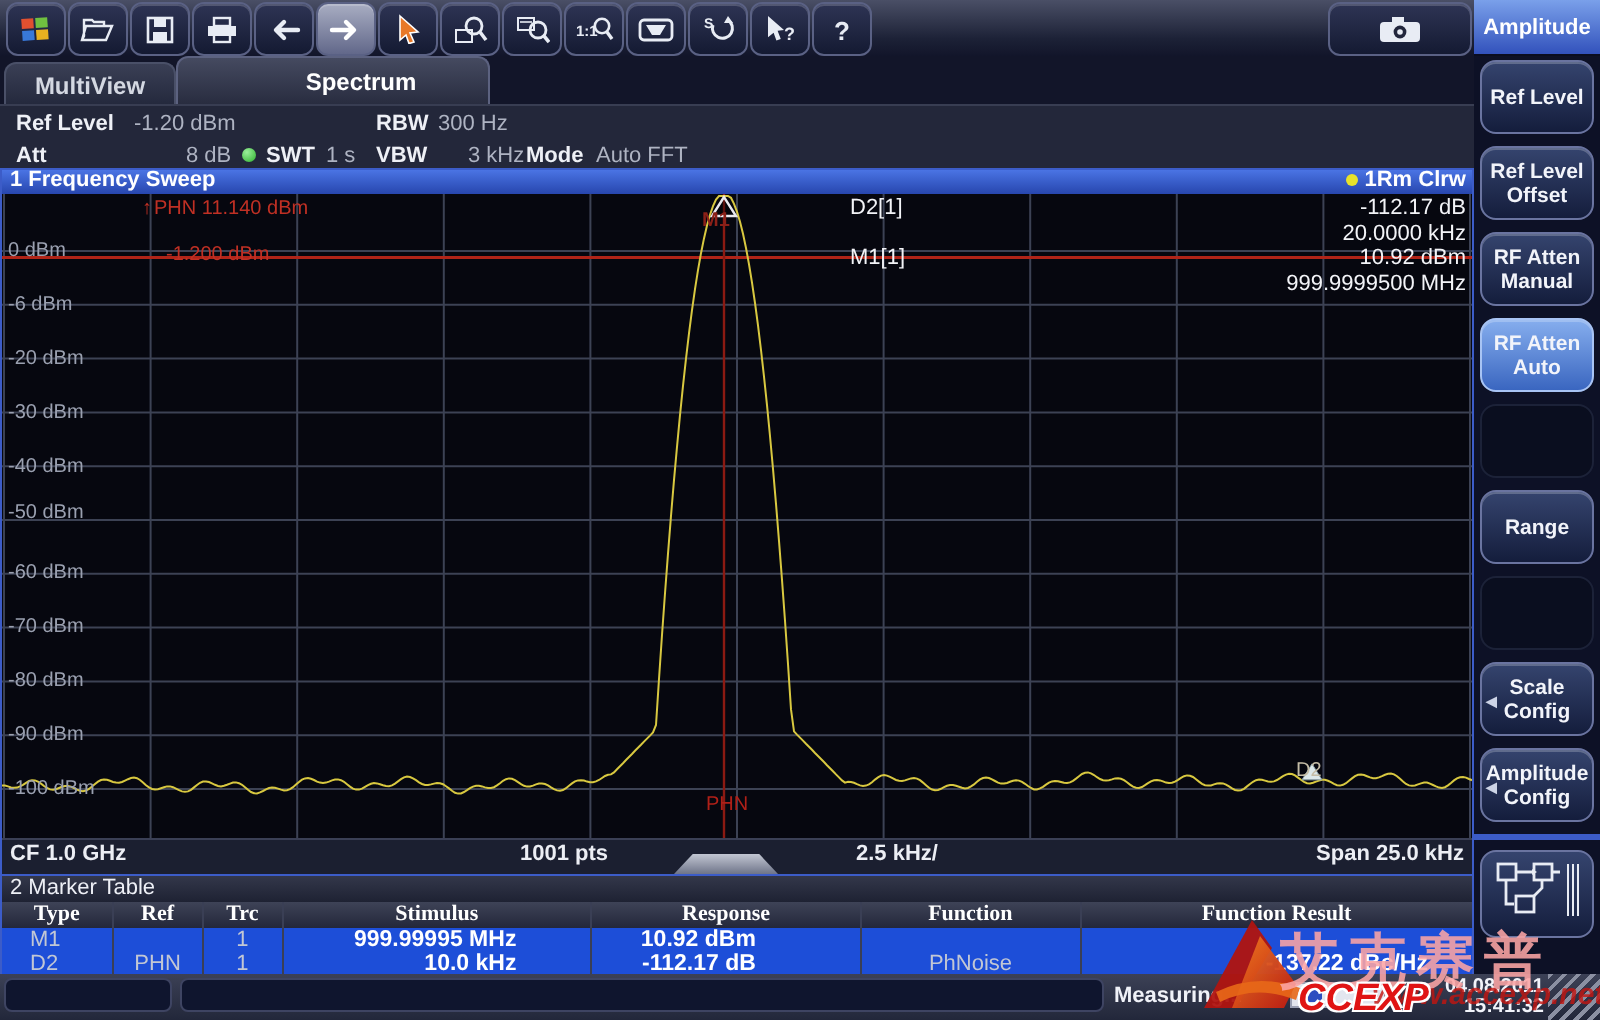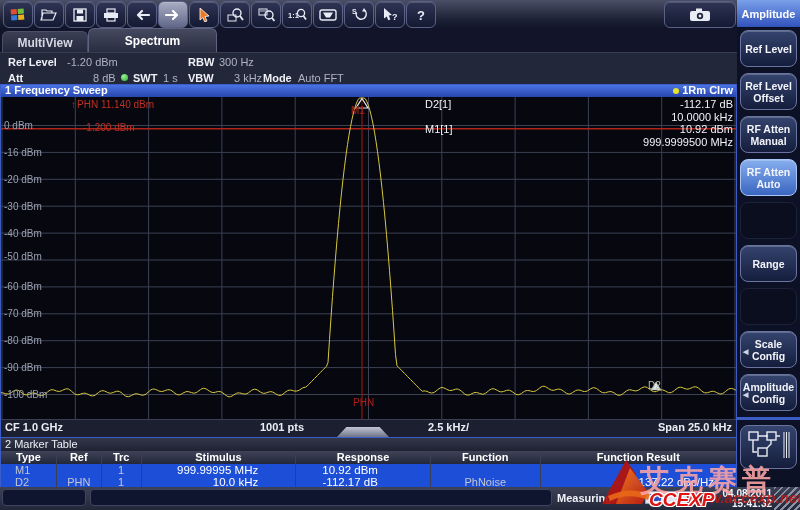--- a/index.html
+++ b/index.html
@@ -12,21 +12,21 @@
         background:linear-gradient(#2e3454,#141a32);border:1px solid #5a6184;
         box-shadow:inset 0 1px 0 rgba(255,255,255,.18);display:flex;align-items:center;justify-content:center;}
   .tbtn.active{background:linear-gradient(#a8adc2,#62688a);}
   .tbtn svg{display:block;}
   #camera-btn{left:664px;width:70px;}
   
   #tabbar{left:0;top:28px;width:737px;height:24px;background:#121529;}
   .tab{position:absolute;border-radius:6px 6px 0 0;display:flex;align-items:center;justify-content:center;
        font-size:12px;font-weight:bold;color:#d4d8e2;}
   #tab-multiview{left:2px;top:3px;width:84px;height:21px;background:linear-gradient(#3a3f55,#23283c);border:1px solid #4a5068;border-bottom:none;}
-  #tab-spectrum{left:88px;top:0px;width:127px;height:24px;background:linear-gradient(#454a60,#272b3e);border:1px solid #5c6280;border-bottom:none;color:#fff;}
+  #tab-spectrum{left:88px;top:0px;width:127px;height:24px;background:linear-gradient(#454a60,#272b3e);border:1px solid #5c6280;border-bottom:none;color:#fff;padding-left:28px;}
   
   #settings{left:0;top:52px;width:737px;height:32px;background:#23273a;border-top:1px solid #383d52;}
   #settings .lab{position:absolute;font-size:11px;font-weight:bold;color:#eef0f6;}
   #settings .val{position:absolute;font-size:11px;color:#aeb3c2;}
   #att-dot{position:absolute;left:121px;top:21px;width:7px;height:7px;border-radius:50%;
            background:radial-gradient(circle at 35% 30%,#9af09a,#2eb02e);}
   
   #graphwin{left:0;top:84px;width:735px;height:351px;border:1px solid #3c5cc8;background:#06070f;}
   #gtitle{left:0;top:0;width:735px;height:12px;background:linear-gradient(#4a74e4,#2746ae);
           font-size:11px;font-weight:bold;color:#fff;line-height:12px;}
@@ -41,27 +41,27 @@
   #gfooter{left:0;top:334px;width:735px;height:17px;background:#1b1f30;border-top:1px solid #3a3f55;}
   #gfooter span{position:absolute;top:1px;font-size:11px;font-weight:bold;color:#eceef4;}
   
   .handle{position:absolute;left:337px;width:52px;height:10px;z-index:6;
           background:linear-gradient(#c2c6d2,#6e7489);
           clip-path:polygon(18% 0,82% 0,100% 100%,0 100%);}
   
   #mtable{left:0;top:437px;width:735px;height:50px;border:1px solid #3c5cc8;background:#1d4ed8;}
   #mt-title{left:0;top:0;width:735px;height:13px;background:linear-gradient(#33374a,#1e2233);
             font-size:11px;color:#eef0f6;line-height:13px;padding-left:4px;box-sizing:border-box;}
-  #mt-head{left:0;top:13px;width:735px;height:13px;background:linear-gradient(#3e4357,#23273a);display:flex;}
+  #mt-head{left:0;top:13px;width:735px;height:13px;background:linear-gradient(#3e4357,#23273a);display:flex;font-family:Liberation Serif, serif;}
   #mt-head .cell{font-size:11px;font-weight:bold;color:#fff;text-align:center;line-height:13px;box-sizing:border-box;}
   #mt-rows{left:0;top:26px;width:735px;height:24px;}
   .mrow{display:flex;height:12px;}
   .mrow .cell{font-size:11px;line-height:12px;color:#c2c7d4;box-sizing:border-box;white-space:nowrap;overflow:hidden;}
   .cell.sep{border-left:1px solid #3a3f55;}
-  .cell.strong{font-weight:normal;color:#fff;font-size:11.5px;}
+  .cell.strong{font-weight:bold;color:#fff;font-size:11.5px;}
   
   #sidebar{left:737px;top:0;width:63px;height:487px;background:#0d1126;}
   #sb-header{position:absolute;left:0;top:0;width:63px;height:27px;background:linear-gradient(#7aa0ea,#3252bc);
              display:flex;align-items:center;justify-content:center;font-size:11px;font-weight:bold;color:#fff;
              border-bottom:1px solid #0a0d20;}
   .softkey{position:absolute;left:3px;width:57px;height:37px;border-radius:8px;box-sizing:border-box;
            background:linear-gradient(#35446e,#141d3c);border:1px solid #6a74a0;
            box-shadow:inset 0 1px 0 rgba(255,255,255,.22);
            display:flex;flex-direction:column;align-items:center;justify-content:center;
            font-size:10.5px;font-weight:bold;color:#f2f4fa;line-height:12px;text-align:center;}
@@ -281,36 +281,36 @@
           <line x1="660.6999999999999" y1="0" x2="660.6999999999999" y2="322" stroke="#3c4254" stroke-width="1"></line>
           <line x1="734" y1="0" x2="734" y2="322" stroke="#3c4254" stroke-width="1"></line>
           <line x1="0" y1="31.728" x2="735" y2="31.728" stroke="#b02418" stroke-width="1.5"></line>
           <line x1="361" y1="0" x2="361" y2="322" stroke="#8b1a12" stroke-width="1.2"></line>
           <polyline points="0.0,295.7 1.5,295.8 3.0,296.2 4.5,296.7 6.0,296.9 7.5,296.8 9.0,296.2 10.5,295.4 12.0,294.4 13.5,293.5 15.0,293.1 16.5,293.2 18.0,293.8 19.5,294.8 21.0,296.0 22.5,297.0 24.0,297.7 25.5,297.9 27.0,297.6 28.5,297.0 30.0,296.4 31.5,296.0 33.0,296.0 34.5,296.3 36.0,297.0 37.5,297.8 39.0,298.4 40.5,298.6 42.0,298.3 43.5,297.5 45.0,296.3 46.5,295.0 48.0,293.8 49.5,293.0 51.0,292.7 52.5,292.9 54.0,293.4 55.5,294.0 57.0,294.3 58.5,294.4 60.0,294.0 61.5,293.3 63.0,292.6 64.5,292.0 66.0,291.8 67.5,292.1 69.0,293.0 70.5,294.2 72.0,295.6 73.5,296.7 75.0,297.5 76.5,297.8 78.0,297.6 79.5,297.1 81.0,296.6 82.5,296.2 84.0,296.2 85.5,296.6 87.0,297.3 88.5,298.1 90.0,298.7 91.5,298.9 93.0,298.7 94.5,297.9 96.0,296.7 97.5,295.5 99.0,294.4 100.5,293.8 102.0,293.7 103.5,294.0 105.0,294.7 106.5,295.4 108.0,296.0 109.5,296.2 111.0,295.9 112.5,295.4 114.0,294.8 115.5,294.3 117.0,294.2 118.5,294.6 120.0,295.4 121.5,296.6 123.0,297.9 124.5,299.0 126.0,299.6 127.5,299.7 129.0,299.2 130.5,298.5 132.0,297.7 133.5,297.0 135.0,296.8 136.5,296.9 138.0,297.3 139.5,297.8 141.0,298.2 142.5,298.1 144.0,297.6 145.5,296.6 147.0,295.3 148.5,294.0 150.0,292.8 151.5,292.2 153.0,292.0 154.5,292.4 156.0,293.0 157.5,293.8 159.0,294.3 160.5,294.5 162.0,294.3 163.5,293.8 165.0,293.2 166.5,292.8 168.0,292.7 169.5,293.1 171.0,293.9 172.5,295.1 174.0,296.3 175.5,297.3 177.0,297.8 178.5,297.8 180.0,297.3 181.5,296.4 183.0,295.6 184.5,294.9 186.0,294.5 187.5,294.7 189.0,295.1 190.5,295.6 192.0,296.0 193.5,296.1 195.0,295.7 196.5,294.8 198.0,293.7 199.5,292.6 201.0,291.7 202.5,291.3 204.0,291.5 205.5,292.2 207.0,293.1 208.5,294.2 210.0,295.0 211.5,295.5 213.0,295.5 214.5,295.2 216.0,294.8 217.5,294.5 219.0,294.6 220.5,295.1 222.0,296.1 223.5,297.2 225.0,298.4 226.5,299.4 228.0,299.8 229.5,299.7 231.0,299.0 232.5,298.1 234.0,297.1 235.5,296.3 237.0,295.9 238.5,295.9 240.0,296.2 241.5,296.7 243.0,297.0 244.5,297.0 246.0,296.6 247.5,295.7 249.0,294.6 250.5,293.4 252.0,292.6 253.5,292.2 255.0,292.4 256.5,293.1 258.0,294.1 259.5,295.1 261.0,295.9 262.5,296.3 264.0,296.2 265.5,295.8 267.0,295.2 268.5,294.8 270.0,294.7 271.5,295.0 273.0,295.7 274.5,296.7 276.0,297.6 277.5,298.2 279.0,298.4 280.5,298.0 282.0,297.1 283.5,295.9 285.0,294.7 286.5,293.7 288.0,293.2 289.5,293.1 291.0,293.3 292.5,293.8 294.0,294.1 295.5,294.1 297.0,293.7 298.5,293.0 300.0,292.0 301.5,291.0 303.0,290.4 304.5,290.2 306.0,289.2 307.5,287.6 309.0,286.1 310.5,284.6 312.0,283.0 313.5,281.5 315.0,280.0 316.5,278.4 318.0,276.9 319.5,275.4 321.0,273.8 322.5,272.3 324.0,270.8 325.5,269.2 327.0,265.5 328.5,242.5 330.0,220.5 331.5,199.6 333.0,179.8 334.5,160.9 336.0,143.1 337.5,126.4 339.0,110.6 340.5,95.9 342.0,82.3 343.5,69.7 345.0,58.1 346.5,47.6 348.0,38.1 349.5,29.6 351.0,22.2 352.5,15.8 354.0,10.4 355.5,6.1 357.0,2.8 358.5,1.0 360.0,1.0 361.5,1.0 363.0,1.0 364.5,1.9 366.0,4.9 367.5,8.9 369.0,13.9 370.5,19.9 372.0,27.0 373.5,35.1 375.0,44.3 376.5,54.5 378.0,65.7 379.5,78.0 381.0,91.3 382.5,105.6 384.0,121.0 385.5,137.4 387.0,154.9 388.5,173.4 390.0,192.9 391.5,213.4 393.0,235.0 394.5,257.7 396.0,268.7 397.5,270.3 399.0,271.8 400.5,273.3 402.0,274.9 403.5,276.4 405.0,277.9 406.5,279.5 408.0,281.0 409.5,282.5 411.0,284.0 412.5,285.6 414.0,287.1 415.5,288.6 417.0,290.2 418.5,291.7 420.0,293.2 421.5,294.3 423.0,293.9 424.5,294.0 426.0,294.4 427.5,295.1 429.0,295.7 430.5,296.0 432.0,295.8 433.5,295.2 435.0,294.1 436.5,292.8 438.0,291.7 439.5,290.8 441.0,290.5 442.5,290.8 444.0,291.4 445.5,292.2 447.0,293.0 448.5,293.4 450.0,293.5 451.5,293.2 453.0,292.7 454.5,292.2 456.0,292.0 457.5,292.3 459.0,293.1 460.5,294.3 462.0,295.6 463.5,296.9 465.0,297.8 466.5,298.1 468.0,298.0 469.5,297.4 471.0,296.6 472.5,295.9 474.0,295.5 475.5,295.5 477.0,295.9 478.5,296.4 480.0,296.9 481.5,297.2 483.0,297.0 484.5,296.2 486.0,295.2 487.5,293.9 489.0,292.7 490.5,292.0 492.0,291.7 493.5,292.0 495.0,292.7 496.5,293.5 498.0,294.3 499.5,294.8 501.0,294.8 502.5,294.5 504.0,293.9 505.5,293.4 507.0,293.1 508.5,293.3 510.0,293.9 511.5,294.9 513.0,296.0 514.5,297.0 516.0,297.7 517.5,297.7 519.0,297.2 520.5,296.4 522.0,295.3 523.5,294.3 525.0,293.7 526.5,293.5 528.0,293.6 529.5,294.0 531.0,294.4 532.5,294.5 534.0,294.2 535.5,293.4 537.0,292.3 538.5,291.1 540.0,290.0 541.5,289.4 543.0,289.2 544.5,289.7 546.0,290.5 547.5,291.6 549.0,292.5 550.5,293.1 552.0,293.3 553.5,293.1 555.0,292.7 556.5,292.2 558.0,292.1 559.5,292.4 561.0,293.1 562.5,294.1 564.0,295.3 565.5,296.3 567.0,296.9 568.5,297.0 570.0,296.5 571.5,295.6 573.0,294.6 574.5,293.7 576.0,293.1 577.5,293.0 579.0,293.2 580.5,293.7 582.0,294.3 583.5,294.5 585.0,294.4 586.5,293.8 588.0,292.9 589.5,291.9 591.0,291.1 592.5,290.7 594.0,290.9 595.5,291.5 597.0,292.6 598.5,293.8 600.0,294.9 601.5,295.6 603.0,295.8 604.5,295.7 606.0,295.2 607.5,294.8 609.0,294.6 610.5,294.7 612.0,295.3 613.5,296.2 615.0,297.2 616.5,298.0 618.0,298.3 619.5,298.1 621.0,297.4 622.5,296.2 624.0,295.0 625.5,293.9 627.0,293.1 628.5,292.8 630.0,292.9 631.5,293.3 633.0,293.7 634.5,293.9 636.0,293.7 637.5,293.0 639.0,292.1 640.5,291.1 642.0,290.3 643.5,289.9 645.0,290.0 646.5,290.7 648.0,291.8 649.5,292.9 651.0,293.9 652.5,294.6 654.0,294.7 655.5,294.4 657.0,293.8 658.5,293.3 660.0,292.9 661.5,292.9 663.0,293.4 664.5,294.1 666.0,294.9 667.5,295.6 669.0,295.8 670.5,295.4 672.0,294.6 673.5,293.4 675.0,292.2 676.5,291.1 678.0,290.4 679.5,290.2 681.0,290.5 682.5,291.1 684.0,291.7 685.5,292.1 687.0,292.1 688.5,291.7 690.0,291.1 691.5,290.4 693.0,289.9 694.5,289.8 696.0,290.2 697.5,291.1 699.0,292.4 700.5,293.8 702.0,295.0 703.5,295.7 705.0,295.9 706.5,295.7 708.0,295.2 709.5,294.7 711.0,294.3 712.5,294.3 714.0,294.8 715.5,295.5 717.0,296.2 718.5,296.8 720.0,297.0 721.5,296.6 723.0,295.7 724.5,294.5 726.0,293.2 727.5,292.2 729.0,291.6 730.5,291.5 732.0,291.8 733.5,292.5 735.0,293.1" fill="none" stroke="#d8c840" stroke-width="1"></polyline>
           <polygon points="361,1.5 355,11 367,11" fill="rgba(0,0,0,0.35)" stroke="#e9e9ee" stroke-width="1.2"></polygon>
           <polygon points="655,284.92699999999996 650,292.92699999999996 660,292.92699999999996" fill="#dce8ea" stroke="#8aa0a8" stroke-width="0.5"></polygon>
         </svg>
       <div id="ylabels">
           <div class="ylab" style="top: 23px;">0 dBm</div>
-          <div class="ylab" style="top: 49.9px;">-16 dBm</div>
+          <div class="ylab" style="top: 49.9px;">-6 dBm</div>
           <div class="ylab" style="top: 76.8px;">-20 dBm</div>
           <div class="ylab" style="top: 103.7px;">-30 dBm</div>
           <div class="ylab" style="top: 130.6px;">-40 dBm</div>
           <div class="ylab" style="top: 154px;">-50 dBm</div>
           <div class="ylab" style="top: 184.4px;">-60 dBm</div>
           <div class="ylab" style="top: 211.3px;">-70 dBm</div>
           <div class="ylab" style="top: 238.2px;">-80 dBm</div>
           <div class="ylab" style="top: 265.1px;">-90 dBm</div>
           <div class="ylab" style="top: 292px;">-100 dBm</div>
         </div>
       <div class="ovl red" id="phn-ref" style="left:70px;top:2px">PHN 11.140 dBm</div>
       <div class="ovl red" style="left:82px;top:25px">-1.200 dBm</div>
       <div class="ovl" style="left:424px;top:1px">D2[1]</div>
       <div class="ovl" style="right:3px;top:1px">-112.17 dB</div>
-      <div class="ovl" style="right:3px;top:14px">10.0000 kHz</div>
+      <div class="ovl" style="right:3px;top:14px">20.0000 kHz</div>
       <div class="ovl" style="left:424px;top:26px">M1[1]</div>
       <div class="ovl" style="right:3px;top:26px">10.92 dBm</div>
       <div class="ovl" style="right:3px;top:39px">999.9999500 MHz</div>
       <div class="ovl" style="left:350px;top:8px;color:#8b2018;font-size:10px;font-weight:bold">M1</div>
       <div class="ovl" style="left:352px;top:300px;color:#b02018;font-size:10px">PHN</div>
       <div class="ovl" style="left:647px;top:283px;color:#c4bca6;font-size:10px">D2</div>
     </div>
     <div id="gfooter" class="abs">
       <span style="left:4px">CF 1.0 GHz</span>
       <span style="left:259px">1001 pts</span>

